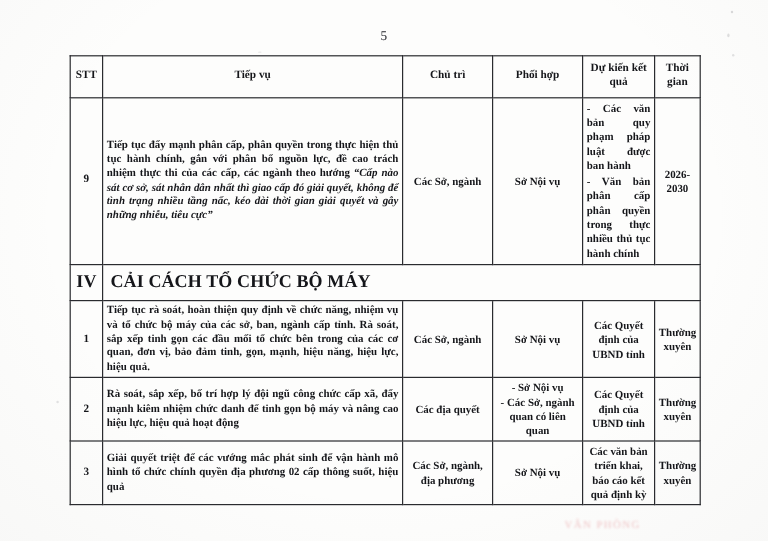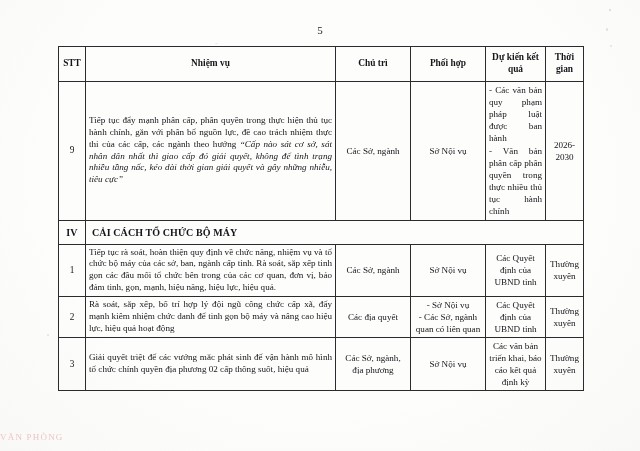--- a/index.html
+++ b/index.html
@@ -64,21 +64,21 @@
     width: 525px;
     border-collapse: collapse;
     table-layout: fixed;
     font-size: 9.1px;
     line-height: 1.30;
   }
   .doc-table td, .doc-table th {
     border: 1px solid #2a2b2f;
     padding: 2px 3px;
     vertical-align: middle;
-    font-weight: normal;
+    font-weight: bold;
   }
 
   
   col.c-stt   { width: 27px; }
   col.c-task  { width: 250px; }
   col.c-lead  { width: 75px; }
   col.c-coord { width: 75px; }
   col.c-res   { width: 60px; }
   col.c-time  { width: 38px; }
 
@@ -122,35 +122,35 @@
 
   .cell-coord-list {
     text-align: center;
     line-height: 1.32;
   }
   .cell-coord-list .lead-line { text-align: center; }
 
   
   .section-row td {
     font-weight: bold;
-    font-size: 10px;
+    font-size: 15px;
     letter-spacing: .1px;
     padding-top: 5px;
     padding-bottom: 5px;
   }
   .section-row .sec-num { text-align: center; }
   .section-row .sec-title { text-align: left; padding-left: 6px; }
 
   
   .red-stamp {
     position: absolute;
     left: 0;
     top: 432px;
     width: 534px;
-    text-align: left;
+    text-align: right;
     font-family: "Liberation Serif", serif;
     font-size: 9px;
     letter-spacing: 1.2px;
     color: #d4434a;
     opacity: 0.30;
     filter: blur(0.7px);
     pointer-events: none;
     user-select: none;
   }
 </style>
@@ -174,21 +174,21 @@
       <col class="c-task">
       <col class="c-lead">
       <col class="c-coord">
       <col class="c-res">
       <col class="c-time">
     </colgroup>
     <tbody>
 
       <tr class="hdr">
         <td>STT</td>
-        <td>Nhiệm vụ</td>
+        <td>Tiếp vụ</td>
         <td>Chủ trì</td>
         <td>Phối hợp</td>
         <td>Dự kiến kết quả</td>
         <td>Thời gian</td>
       </tr>
 
       <tr>
         <td class="cell-stt">9</td>
         <td class="cell-task"><span>Tiếp tục đẩy mạnh phân cấp, phân quyền trong thực hiện thủ tục hành chính, gắn với phân bổ nguồn lực, đề cao trách nhiệm thực thi của các cấp, các ngành theo hướng </span><span class="quote">“Cấp nào sát cơ sở, sát nhân dân nhất thì giao cấp đó giải quyết, không để tình trạng nhiều tầng nấc, kéo dài thời gian giải quyết và gây những nhiễu, tiêu cực”</span></td>
         <td class="cell-center">Các Sở, ngành</td>

